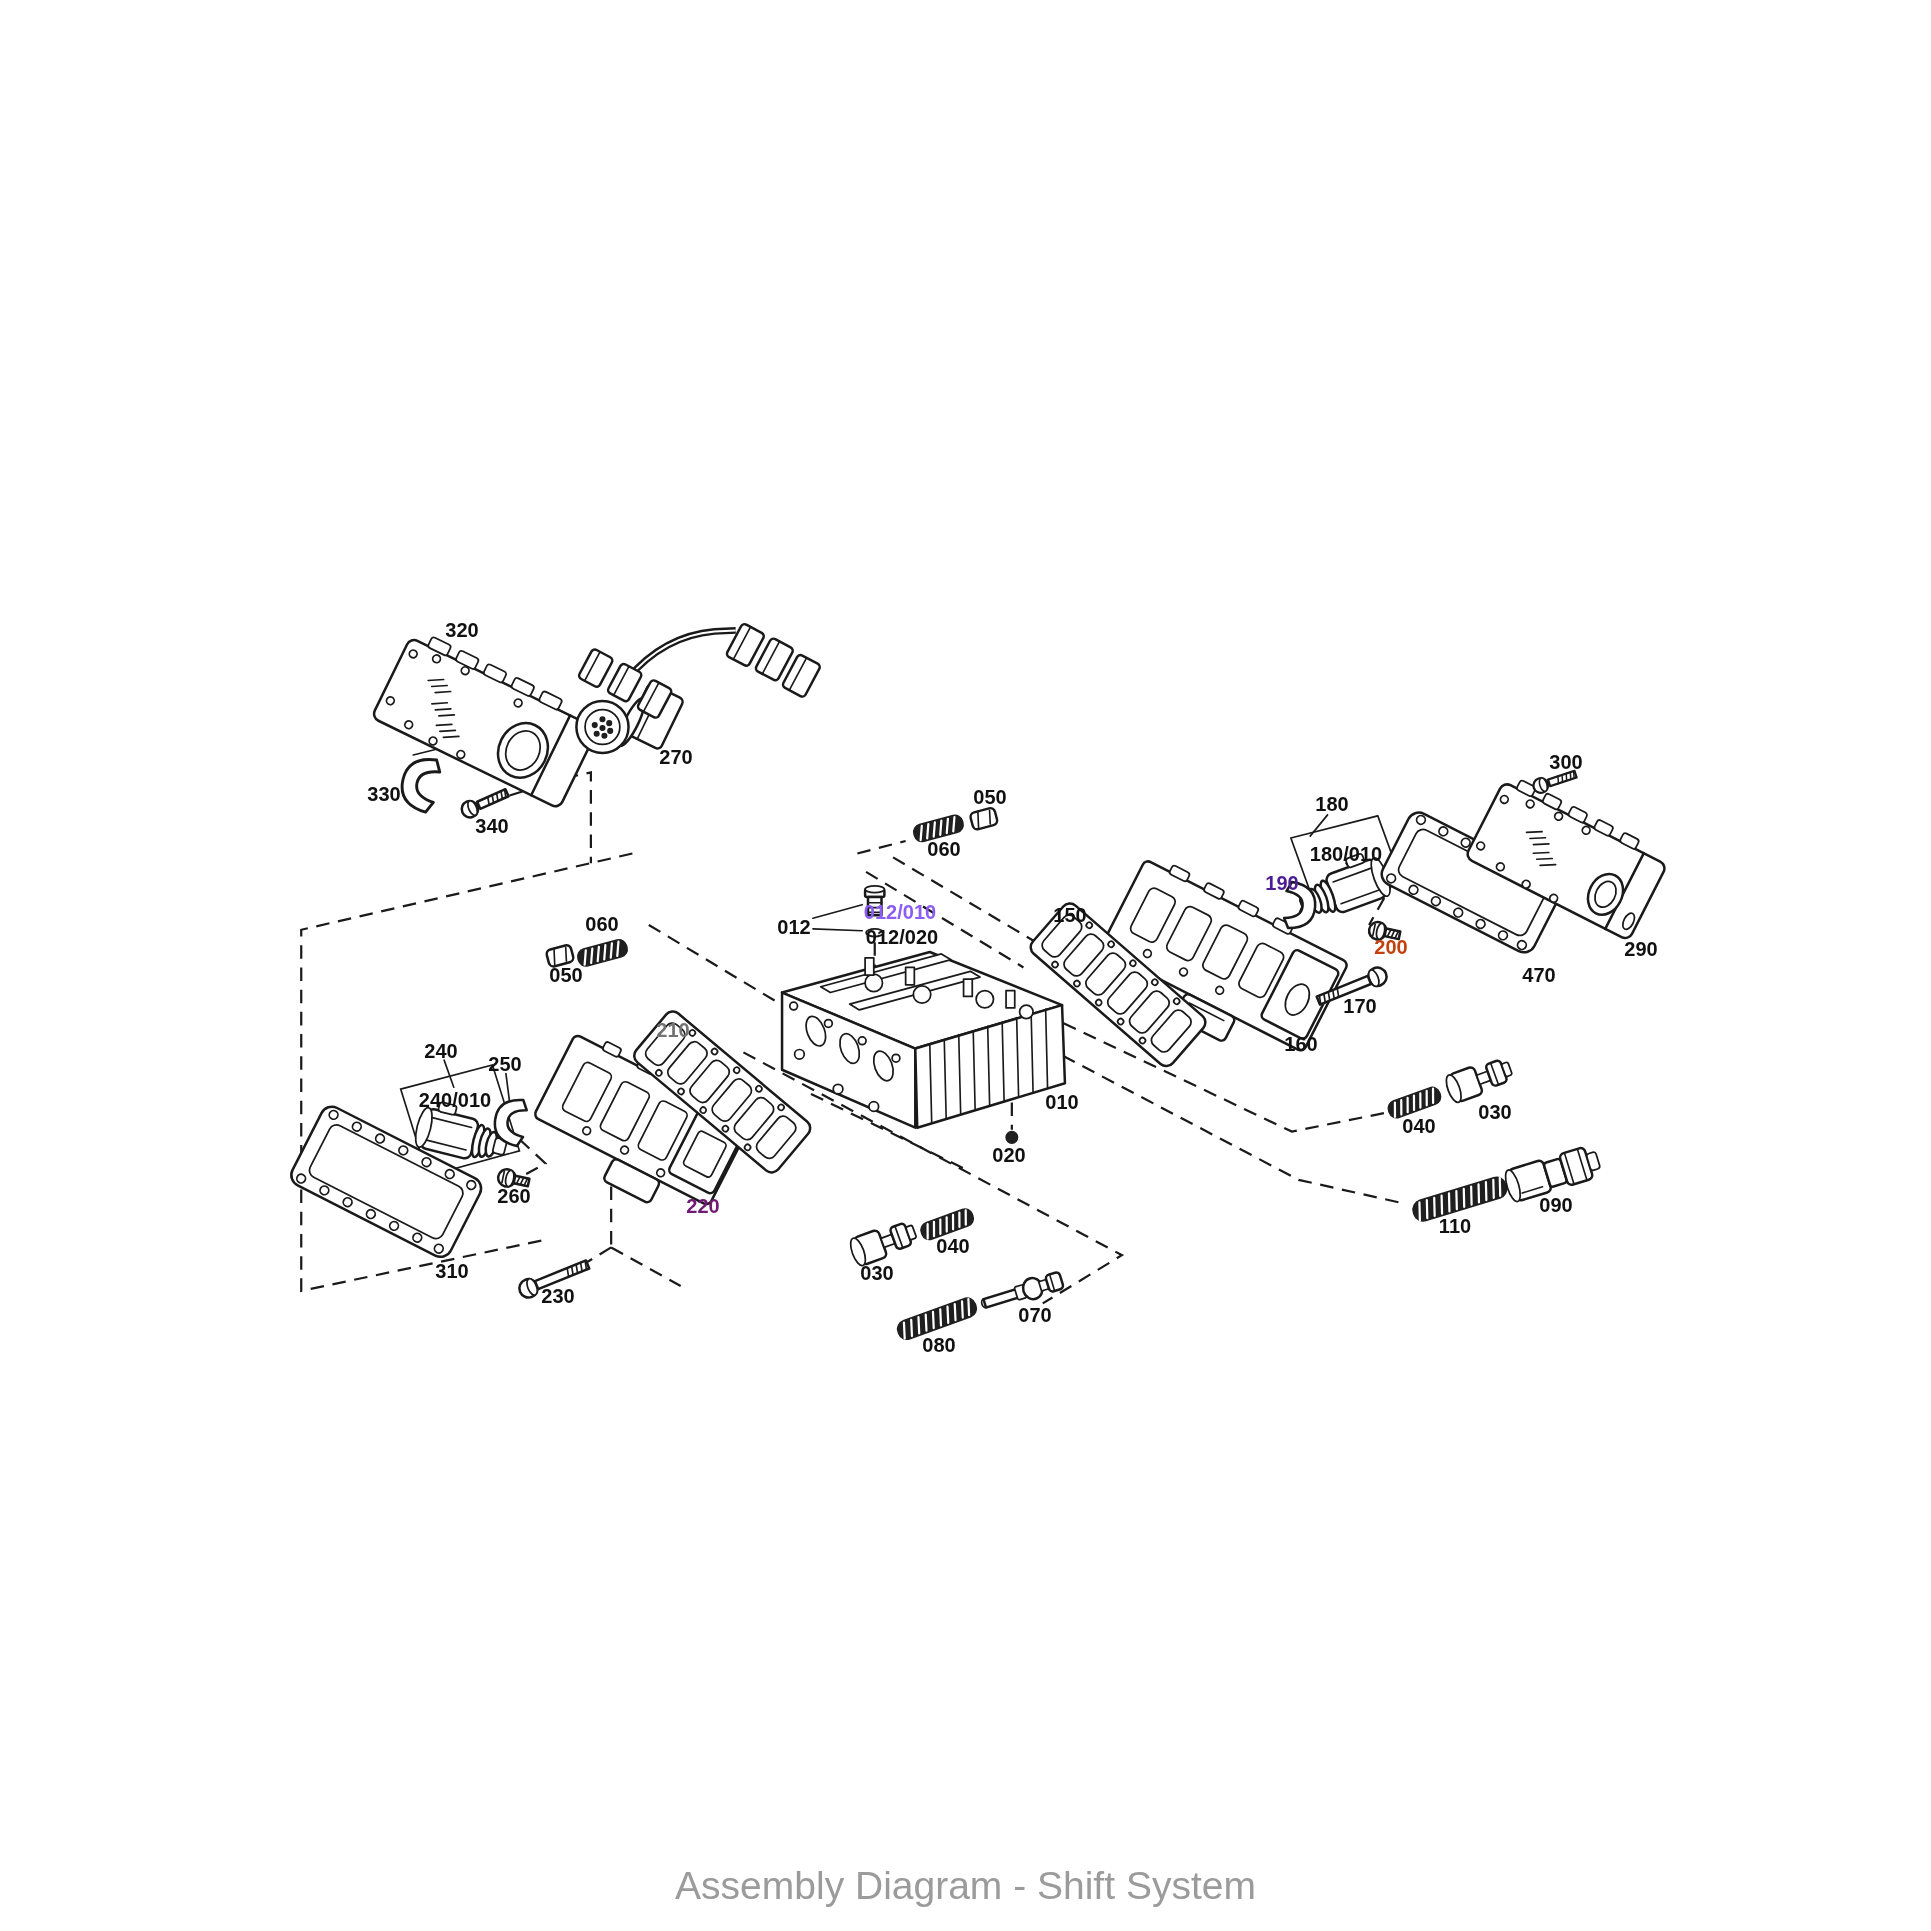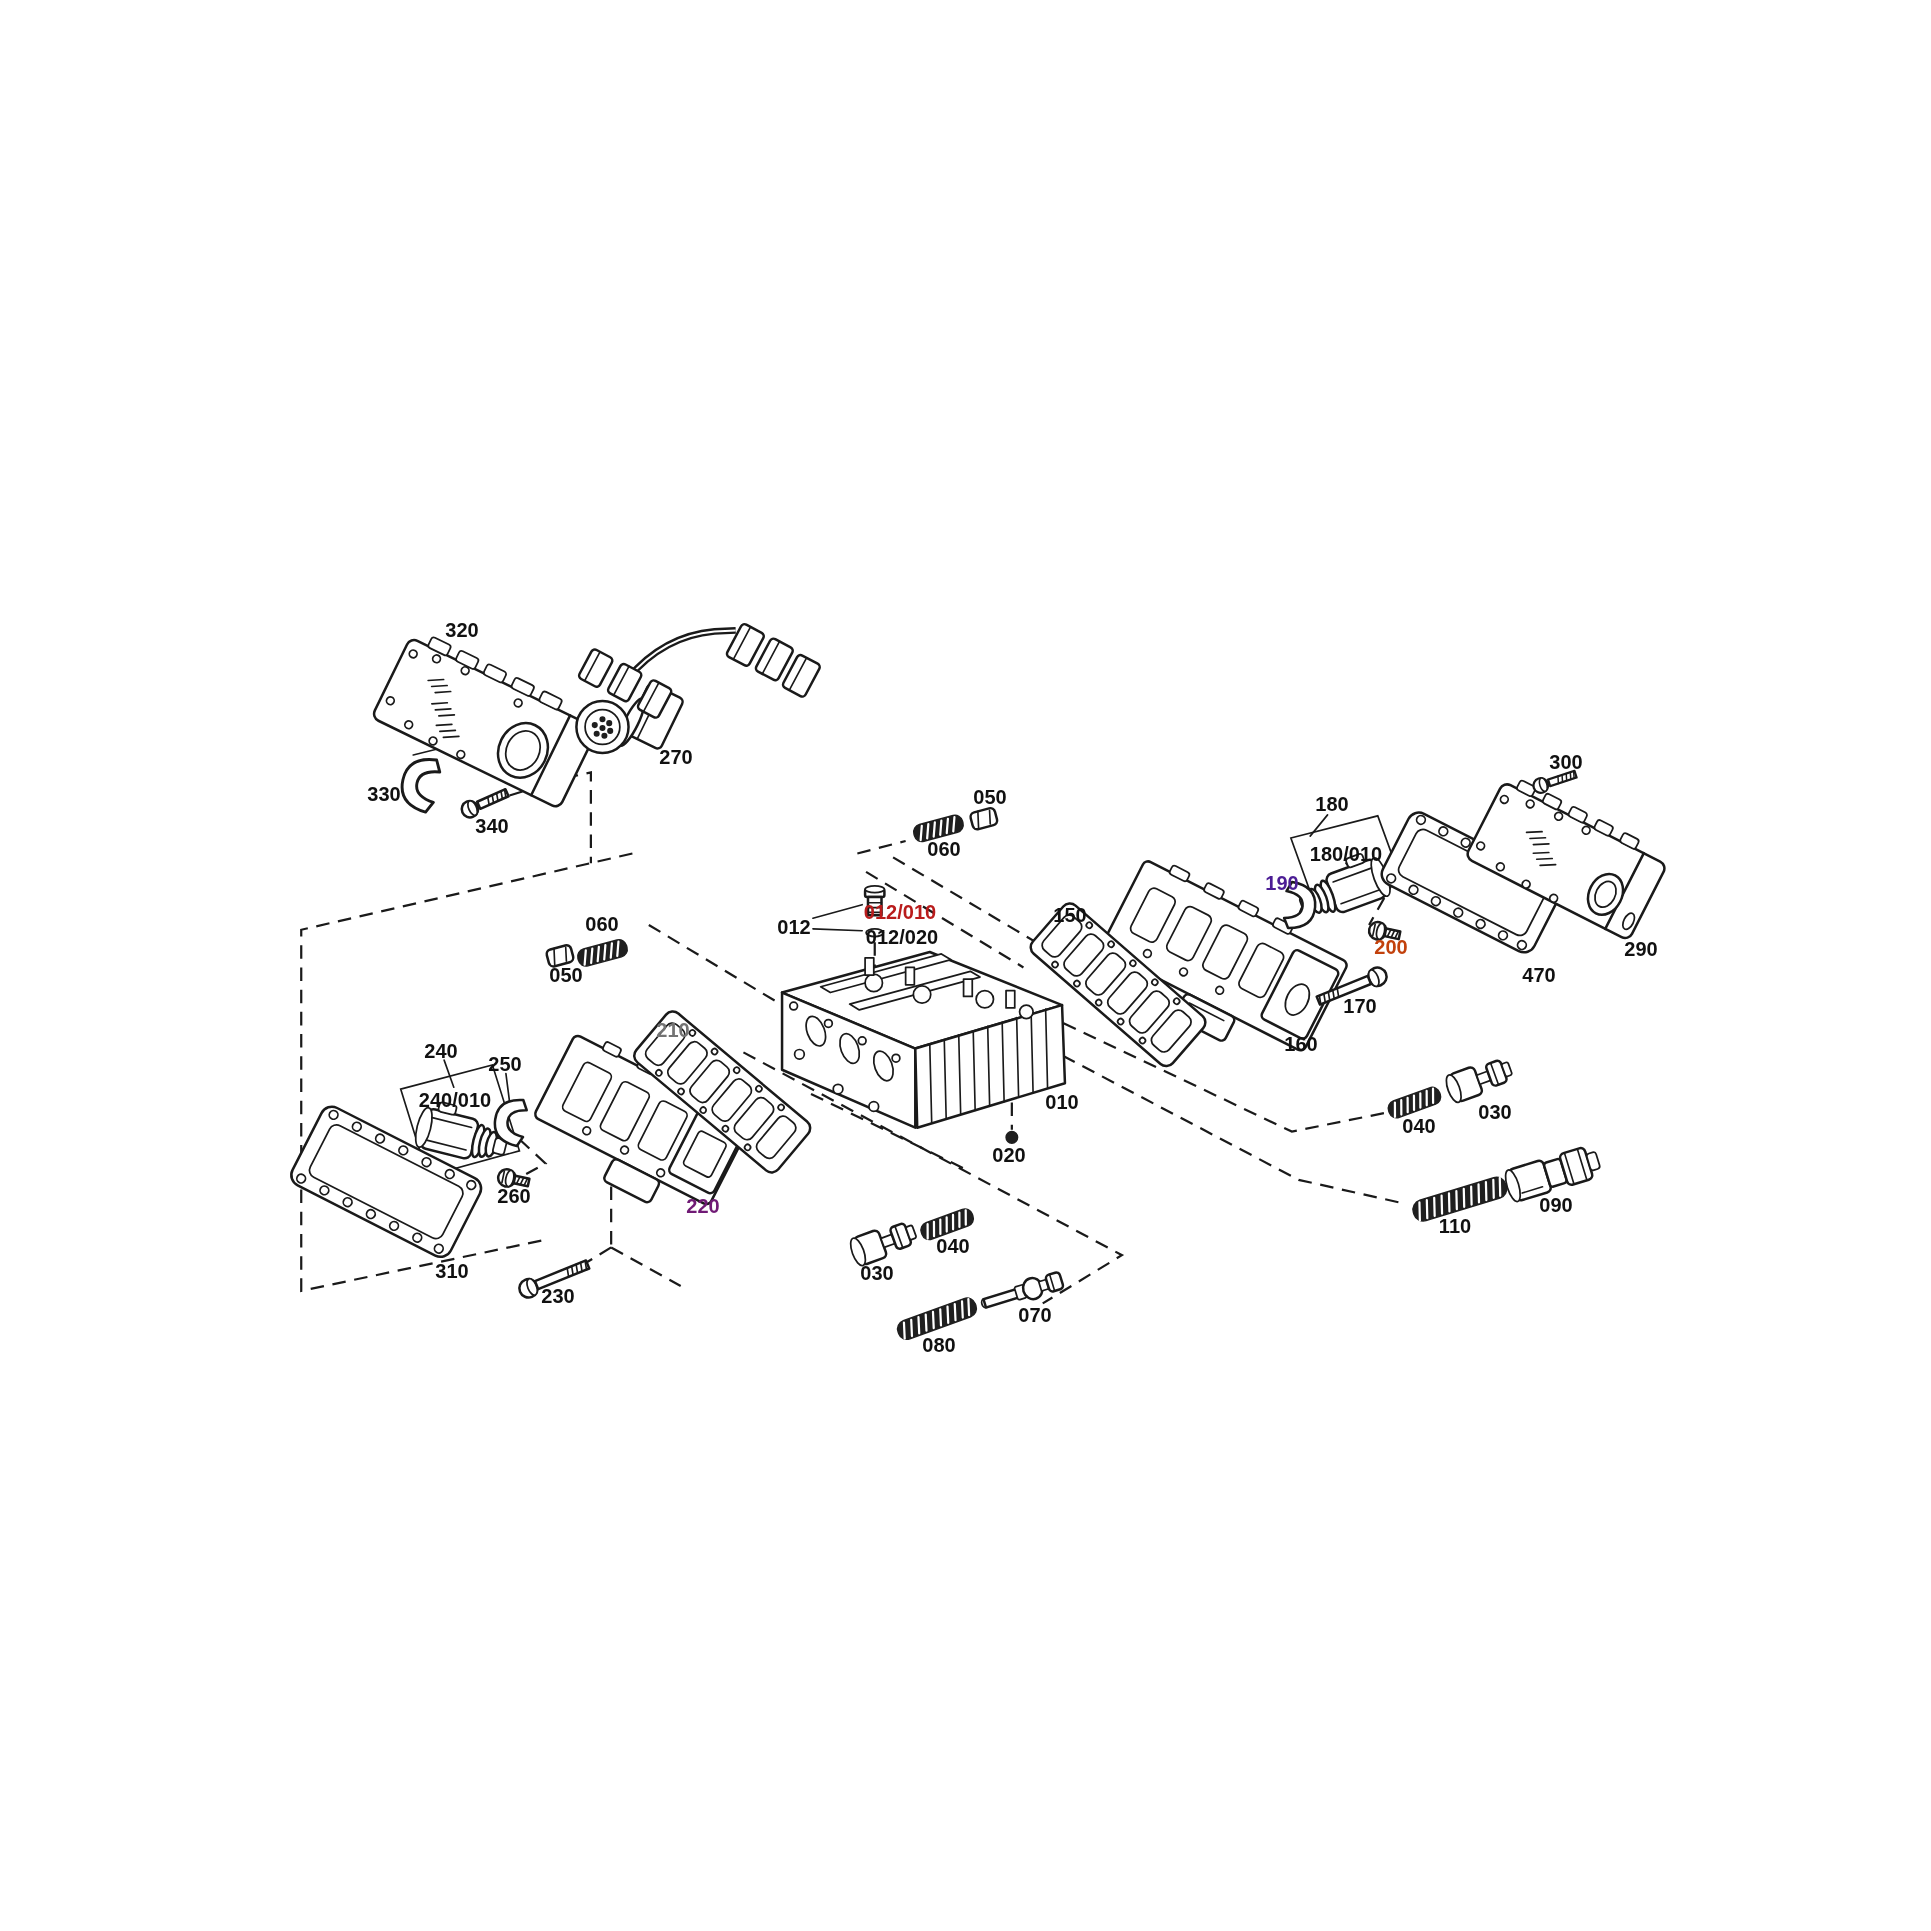--- a/index.html
+++ b/index.html
@@ -480,21 +480,21 @@
 </svg>
 
 <div id="labels-layer">
       <div class="part-label" style="left: 462px; top: 630px; color: rgb(17, 17, 17);">320</div>
       <div class="part-label" style="left: 384px; top: 794px; color: rgb(17, 17, 17);">330</div>
       <div class="part-label" style="left: 492px; top: 826px; color: rgb(17, 17, 17);">340</div>
       <div class="part-label" style="left: 676px; top: 757px; color: rgb(17, 17, 17);">270</div>
       <div class="part-label" style="left: 990px; top: 797px; color: rgb(17, 17, 17);">050</div>
       <div class="part-label" style="left: 944px; top: 849px; color: rgb(17, 17, 17);">060</div>
       <div class="part-label" style="left: 794px; top: 927px; color: rgb(17, 17, 17);">012</div>
-      <div class="part-label" style="left: 900px; top: 912px; color: #b91c1c;">012/010</div>
+      <div class="part-label" style="left: 900px; top: 912px; color: #8b5cf6;">012/010</div>
       <div class="part-label" style="left: 902px; top: 937px; color: rgb(17, 17, 17);">012/020</div>
       <div class="part-label" style="left: 602px; top: 924px; color: rgb(17, 17, 17);">060</div>
       <div class="part-label" style="left: 566px; top: 975px; color: rgb(17, 17, 17);">050</div>
       <div class="part-label" style="left: 673px; top: 1022px; color: #737373; margin-top: 8px;">210</div>
       <div class="part-label" style="left: 1070px; top: 915px; color: rgb(17, 17, 17);">150</div>
       <div class="part-label" style="left: 1332px; top: 804px; color: rgb(17, 17, 17);">180</div>
       <div class="part-label" style="left: 1346px; top: 854px; color: rgb(17, 17, 17);">180/010</div>
       <div class="part-label" style="left: 1282px; top: 883px; color: #4c1d95;">190</div>
       <div class="part-label" style="left: 1391px; top: 947px; color: #c2410c;">200</div>
       <div class="part-label" style="left: 1360px; top: 1006px; color: rgb(17, 17, 17);">170</div>
@@ -514,15 +514,16 @@
       <div class="part-label" style="left: 1419px; top: 1126px; color: rgb(17, 17, 17);">040</div>
       <div class="part-label" style="left: 1495px; top: 1112px; color: rgb(17, 17, 17);">030</div>
       <div class="part-label" style="left: 1455px; top: 1226px; color: rgb(17, 17, 17);">110</div>
       <div class="part-label" style="left: 1556px; top: 1205px; color: rgb(17, 17, 17);">090</div>
       <div class="part-label" style="left: 877px; top: 1273px; color: rgb(17, 17, 17);">030</div>
       <div class="part-label" style="left: 953px; top: 1246px; color: rgb(17, 17, 17);">040</div>
       <div class="part-label" style="left: 1035px; top: 1315px; color: rgb(17, 17, 17);">070</div>
       <div class="part-label" style="left: 939px; top: 1345px; color: rgb(17, 17, 17);">080</div>
     </div>
 
+<div class="title" style="color: rgb(155, 155, 155);">Assembly Diagram - Shift System</div>
 
 </div>
 
 
 </body></html>

